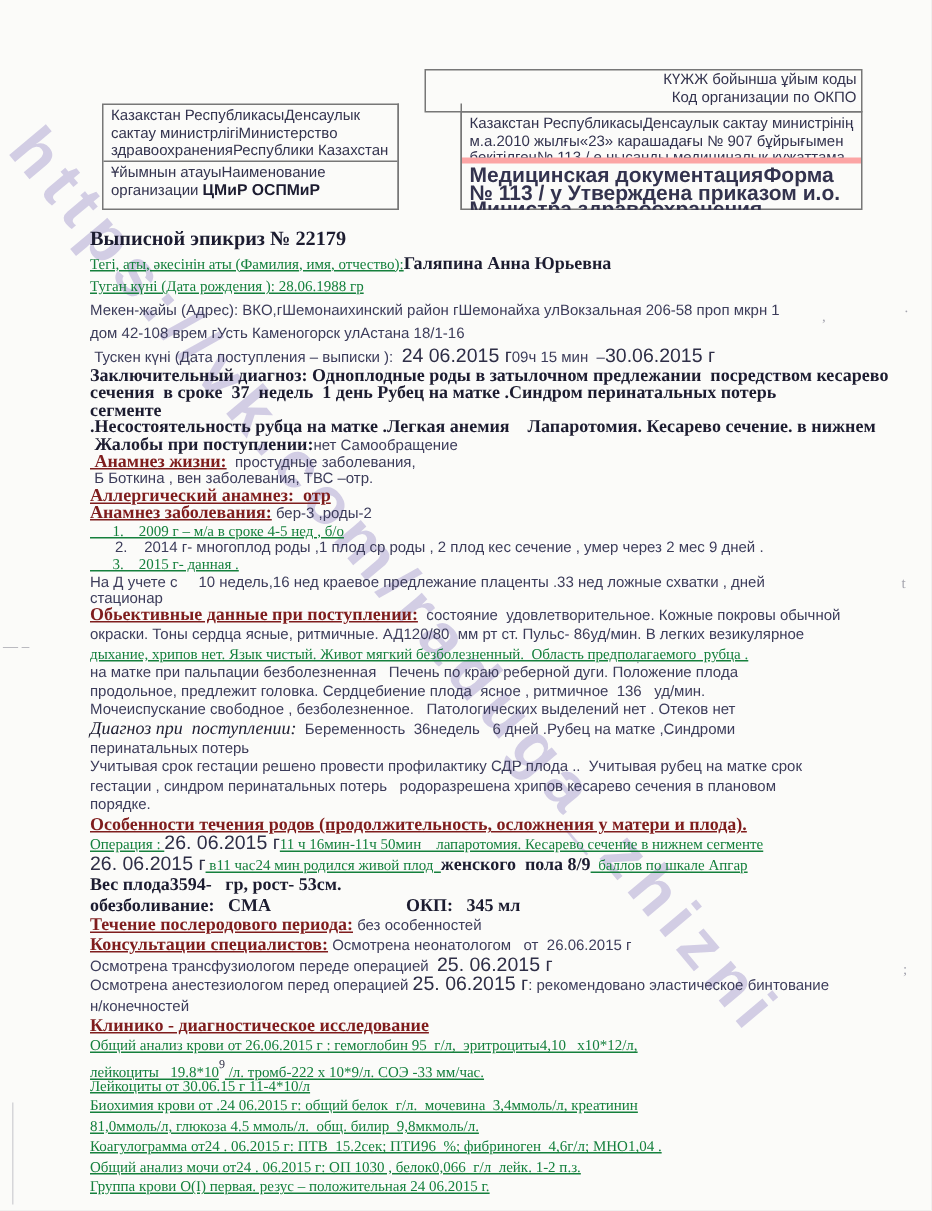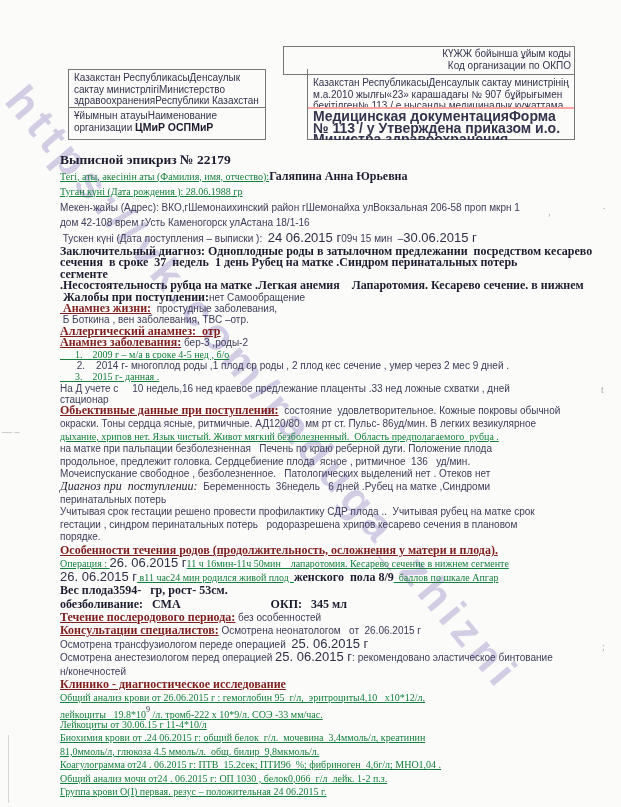--- a/index.html
+++ b/index.html
@@ -13,21 +13,21 @@
   .hdr-box{position:absolute;border:1px solid #777;box-sizing:border-box;
     font-family:"Liberation Sans",sans-serif;font-size:10px;line-height:11.5px;color:#33334e;z-index:2;}
   #okpo-box{left:283px;top:46px;width:292px;height:29px;padding:1px 3px;text-align:right;}
   #okpo-box .ind{padding-left:20px;display:block;}
   #left-col{left:68px;top:69px;width:198px;height:71px;}
   #mid-col{left:265px;top:69px;width:43px;height:71px;border-top:none;border-bottom:none;}
   #right-col{left:307px;top:74px;width:268px;height:66px;}
   .cell{padding:2px 5px;box-sizing:border-box;overflow:hidden;}
   #left-col .cell1{height:38px;border-bottom:1px solid #777;}
   #left-col .cell2{height:32px;}
-  #right-col .cell1{height:34px;border-bottom:2px solid #fca5a5;}
+  #right-col .cell1{height:34px;border-bottom:4px solid #fca5a5;}
   #right-col .cell2{height:31px;font-size:14px;font-weight:bold;}
   .org-name{font-weight:bold;color:#1c1c30;font-size:10.5px;}
   
   #doc-body{position:absolute;left:60px;top:151px;width:548px;z-index:2;}
   .line{white-space:pre;overflow:visible;}
   .za{line-height:15.5px;height:15.5px;}
   .zb{line-height:11.4px;height:11.4px;}
   .zc{line-height:12.6px;height:12.6px;}
   .zd{line-height:13.4px;height:13.4px;}
   .seg-s  {font-family:"Liberation Serif",serif;font-size:10px;color:#15803d;text-decoration:underline;}

